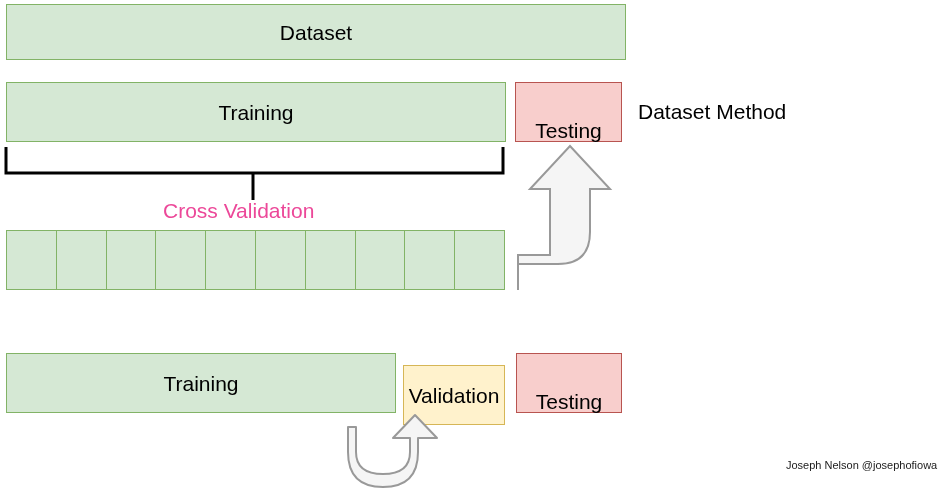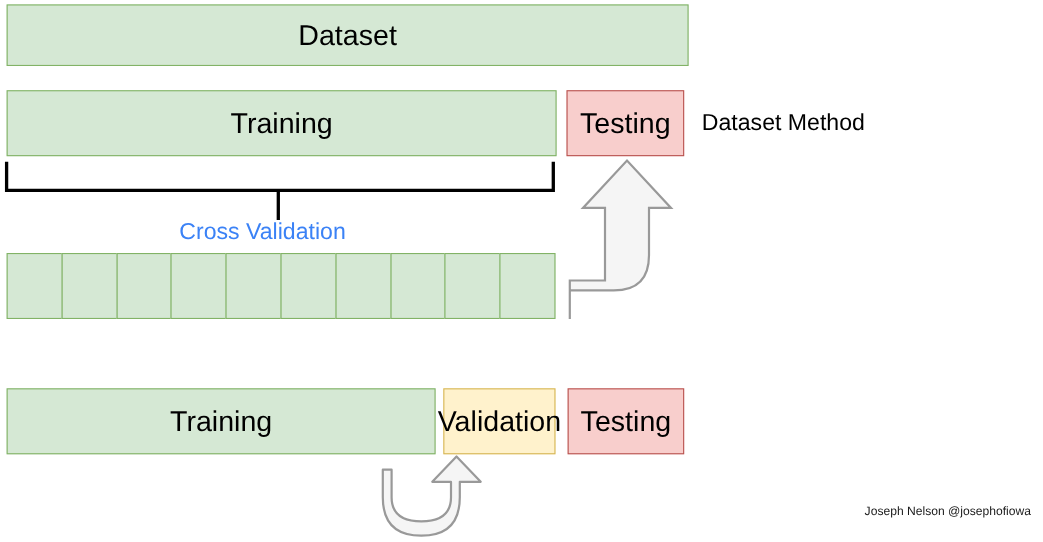--- a/index.html
+++ b/index.html
@@ -17,48 +17,50 @@
     height: 493px;
     background: #ffffff;
     overflow: hidden;
   }
   .box {
     position: absolute;
     box-sizing: border-box;
     display: flex;
     align-items: center;
     justify-content: center;
-    font-size: 26px;
+    font-size: 21px;
     color: #000000;
     line-height: 1;
     white-space: nowrap;
   }
   .box-green {
     background: #d5e8d4;
     border: 1px solid #82b366;
   }
   .box-red {
     background: #f8cecc;
     border: 1px solid #b85450;
+    align-items: flex-end;
   }
   .box-yellow {
     background: #fff2cc;
     border: 1px solid #d6b656;
+    margin-top: 12px;
   }
   .side-label {
     position: absolute;
     font-size: 21px;
     color: #000000;
     white-space: nowrap;
     line-height: 1;
   }
   .plain-label {
     position: absolute;
     font-size: 21px;
-    color: #3b82f6;
+    color: #ec4899;
     white-space: nowrap;
     line-height: 1;
   }
   .credit {
     position: absolute;
     font-size: 11px;
     color: #1a1a1a;
     white-space: nowrap;
     line-height: 1;
   }

